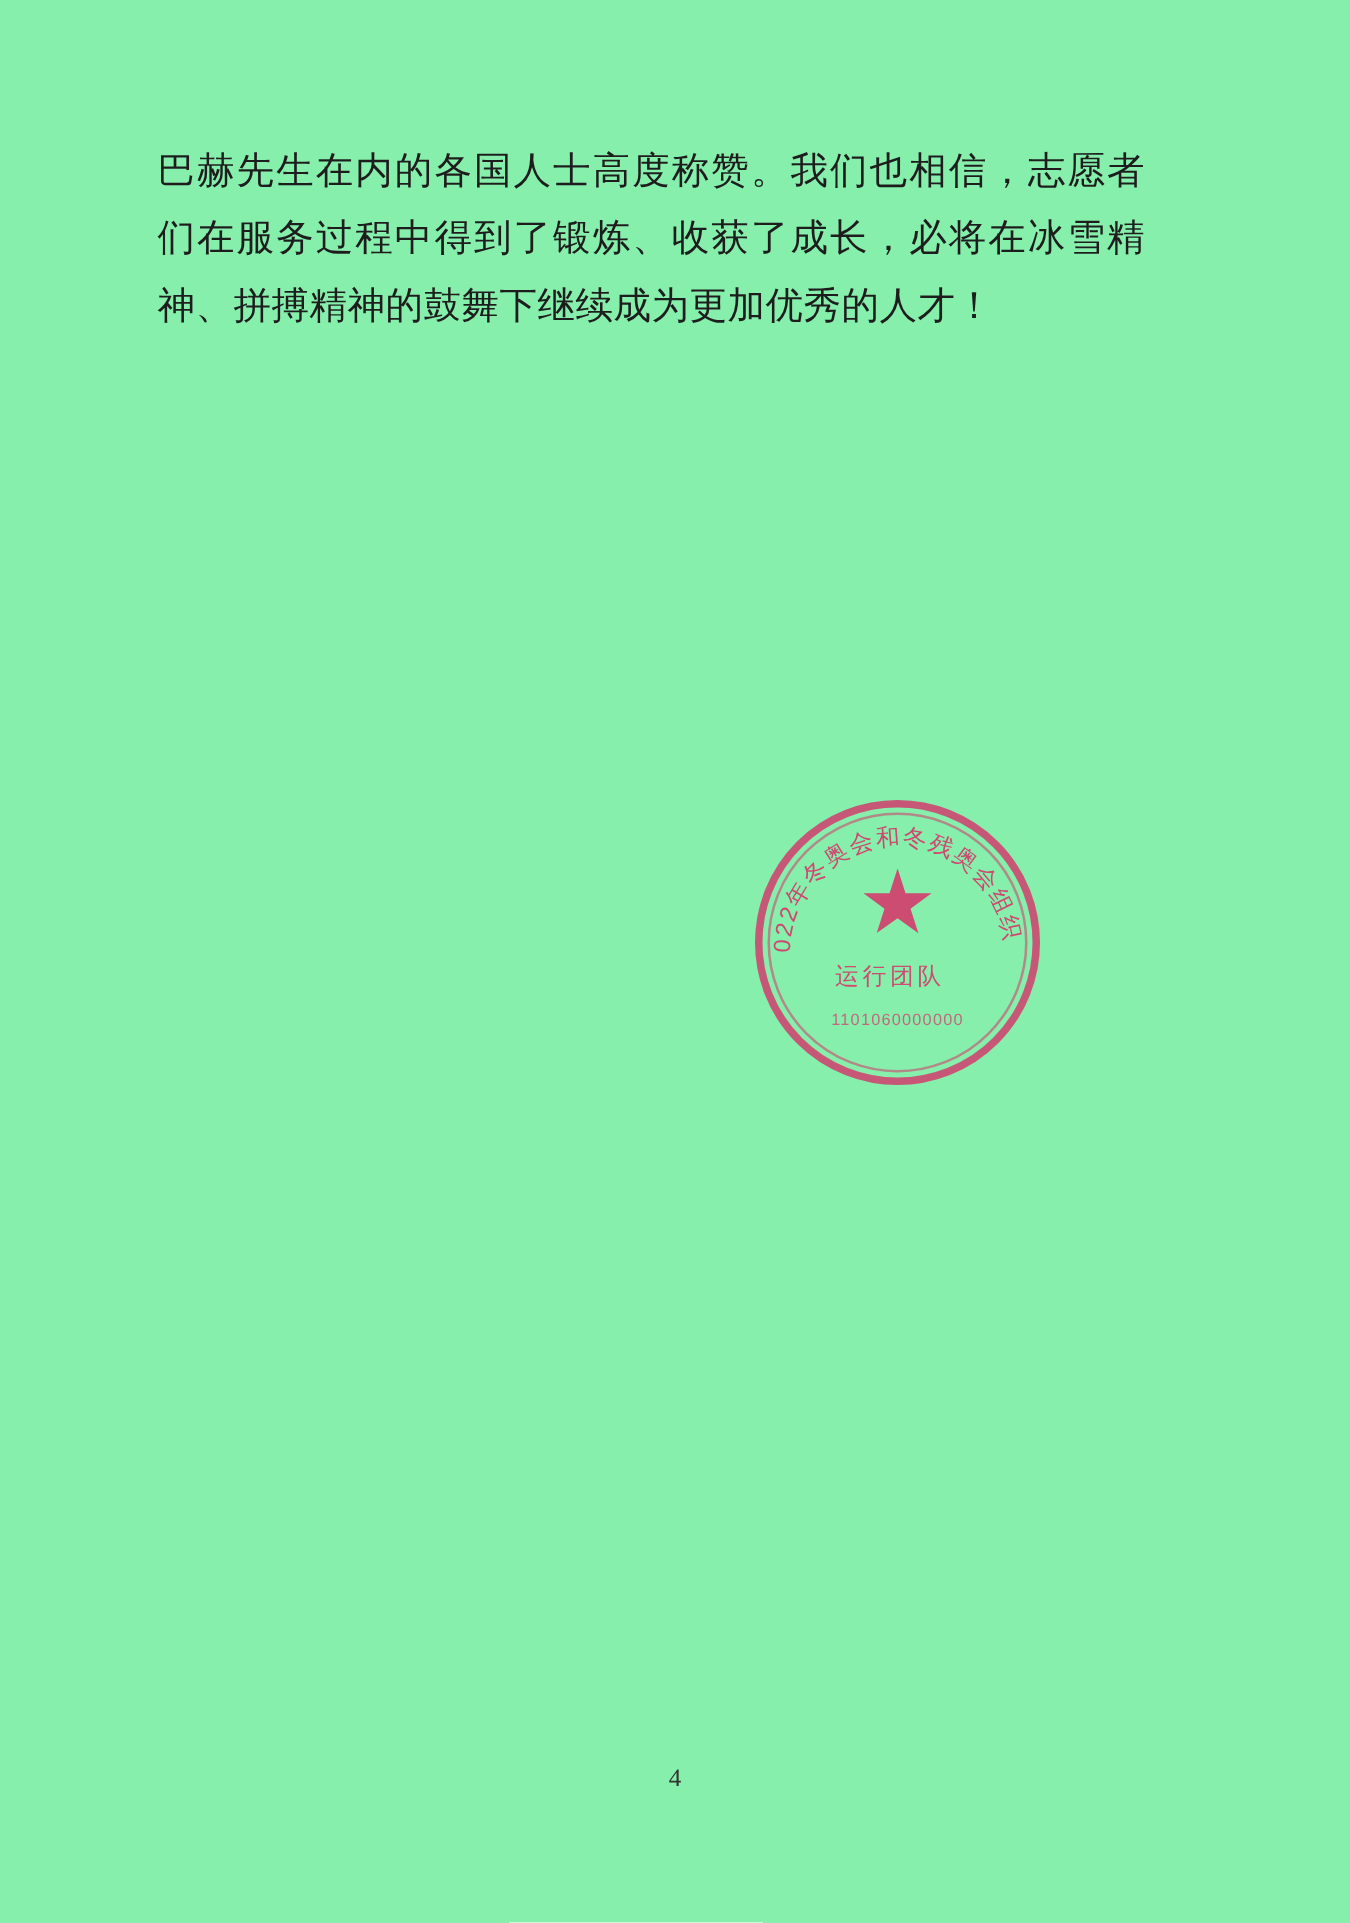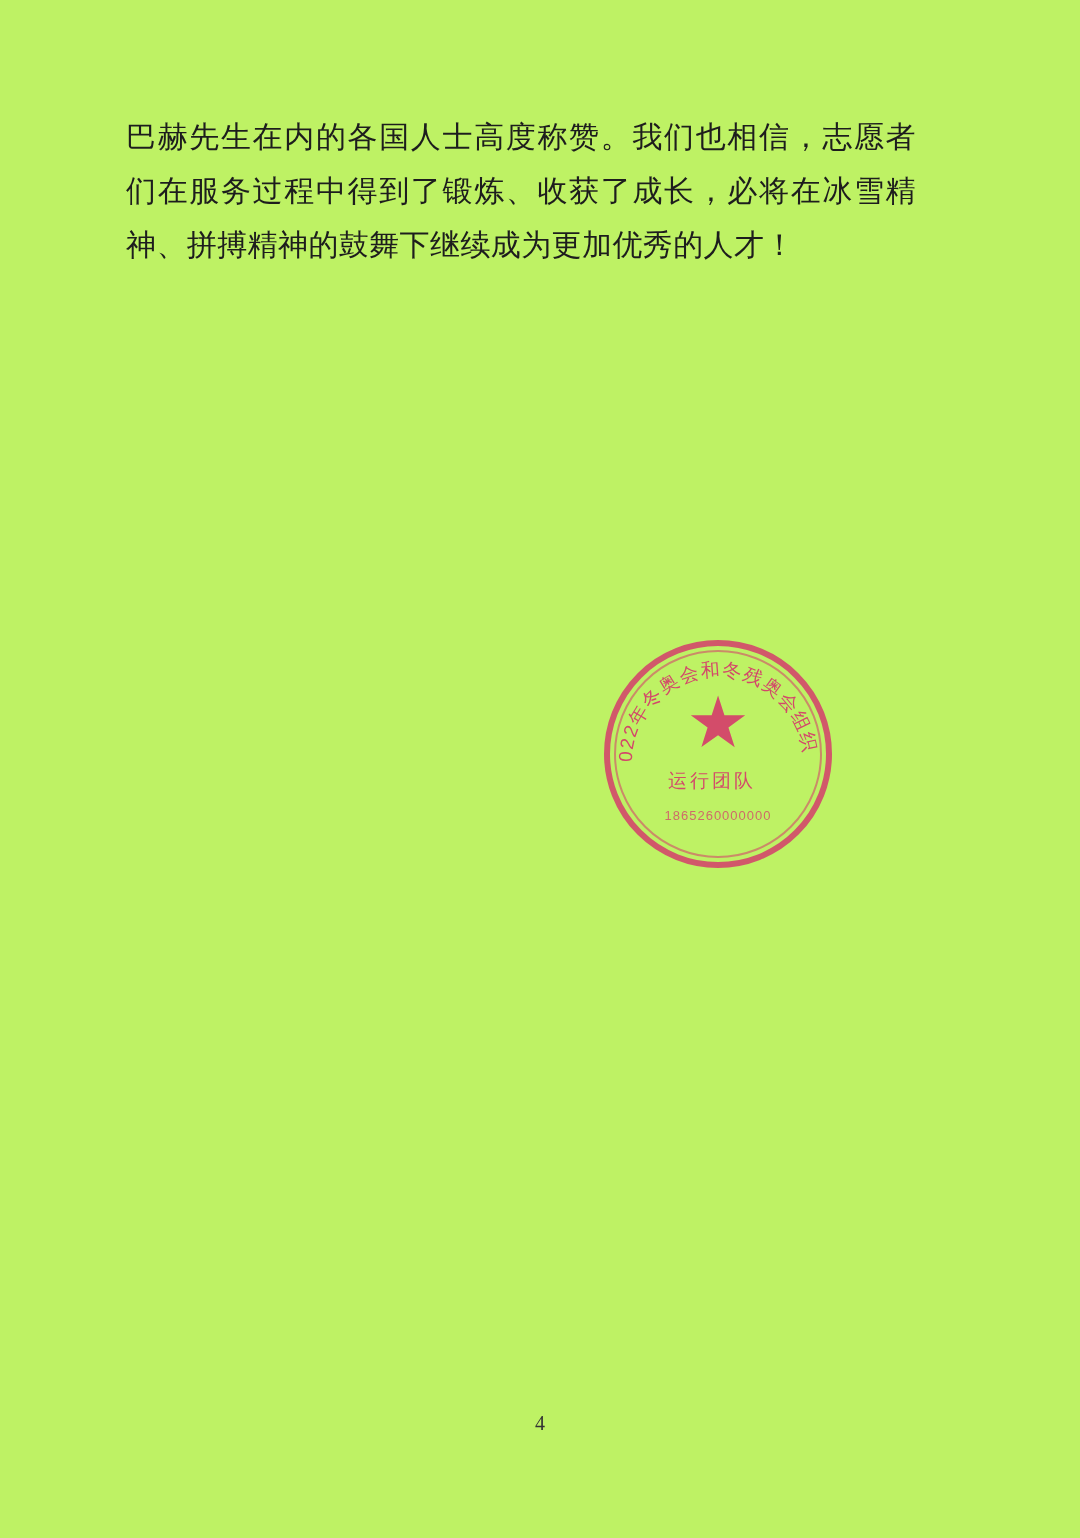--- a/index.html
+++ b/index.html
@@ -11,21 +11,21 @@
     width: 1080px;
     height: 1538px;
     position: relative;
     font-family: "Liberation Serif", "DejaVu Serif", serif;
     color: #1a1a1a;
     overflow: hidden;
   }
   .page {
     position: absolute;
     inset: 0;
-    background: #bef264;
+    background: #86efac;
   }
   .content {
     position: absolute;
     left: 126px;
     top: 110px;
     width: 790px;
   }
   .para {
     font-size: 30px;
     line-height: 54px;
@@ -155,18 +155,18 @@
     <svg class="seal-arc" viewBox="0 0 228 228">
       <defs>
         <path id="arcpath" d="M 28,122 A 86,86 0 0 1 200,122"></path>
       </defs>
       <text>
         <textPath href="#arcpath" startOffset="50%" text-anchor="middle" id="seal-arc-textpath">北京2022年冬奥会和冬残奥会组织委员会</textPath>
       </text>
     </svg>
     <div class="seal-star">★</div>
     <div class="seal-bottom">运行团队</div>
-    <div class="seal-code">1865260000000</div>
+    <div class="seal-code">1101060000000</div>
   </div>
 
 
   <div class="page-number">4</div>
 </div>
 
 </body></html>

